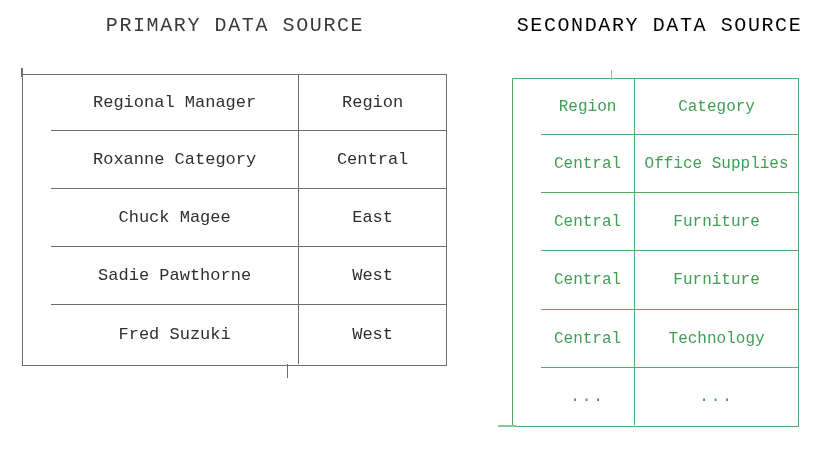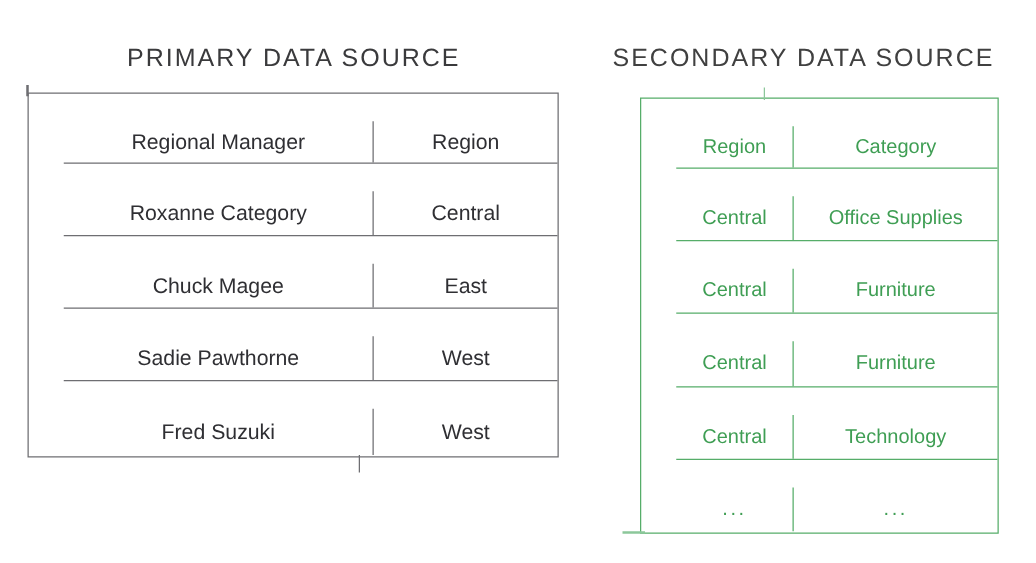--- a/index.html
+++ b/index.html
@@ -9,23 +9,22 @@
   }
   body {
     width: 829px;
     height: 450px;
     position: relative;
     overflow: hidden;
     font-family: "DejaVu Sans", sans-serif;
   }
 
   .hand {
-    font-family: Liberation Sans, sans-serif;
+    font-family: Liberation Mono, monospace;
     font-weight: 400;
-    margin-top: 22px;
   }
 
   
   .title {
     position: absolute;
     font-size: 20px;
     letter-spacing: 1.6px;
     text-transform: uppercase;
     white-space: nowrap;
     user-select: none;
@@ -34,22 +33,22 @@
     left: 0;
     top: 14px;
     width: 470px;
     text-align: center;
     color: #3a3a3c;
   }
   #title-secondary {
     left: 490px;
     top: 14px;
     width: 339px;
-    text-align: left;
-    color: #404040;
+    text-align: center;
+    color: #000000;
   }
 
   
   .sketch-table {
     position: absolute;
     box-sizing: border-box;
     background: #ffffff;
     padding-left: 28px;
   }
   .sketch-row {

